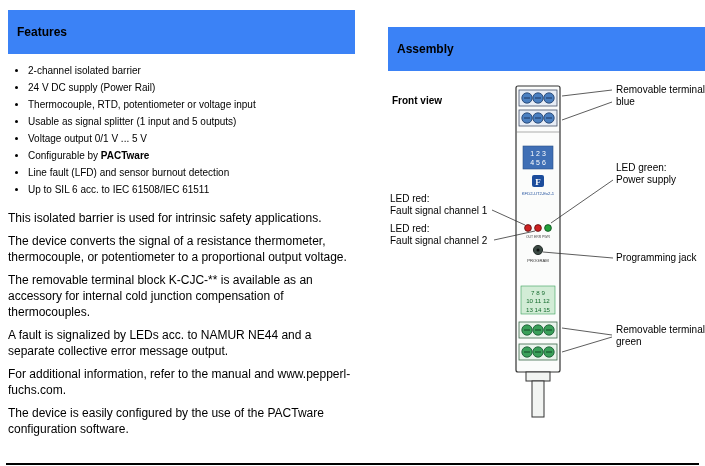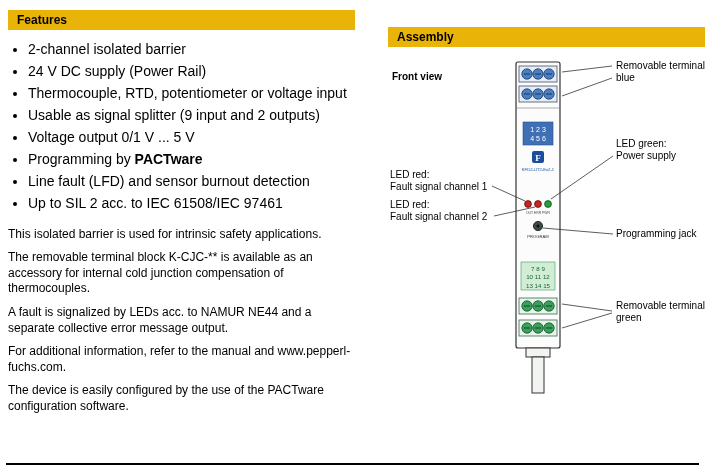--- a/index.html
+++ b/index.html
@@ -4,27 +4,27 @@
 <style>
   html,body{margin:0;padding:0;}
   body{
     width:705px;height:466px;position:relative;overflow:hidden;
     background:#ffffff;color:#000;
     font-family:"Liberation Sans","DejaVu Sans",sans-serif;
   }
   .col-left{position:absolute;left:8px;top:10px;width:347px;}
   .col-right{position:absolute;left:368px;top:27px;width:332px;margin-left:20px;}
   .section-header{
-    background:#eab308;
+    background:#3b82f6;
     font-weight:bold;font-size:12px;line-height:20px;
-    padding:0 9px;height:20px;
+    padding:12px 9px;height:20px;
   }
   ul.features-list{
     margin:11px 0 14px 0;padding:0 0 0 20px;
-    font-size:14px;
+    font-size:10px;
   }
   ul.features-list li{margin:0 0 4.5px 0;line-height:1.25;}
   .function-body{margin-top:9px;}
   .function-body p{
     font-size:12px;line-height:1.32;margin:0 0 7.5px 0;
   }
   .figure-wrap{position:relative;margin-top:5px;}
   svg{display:block;}
   .svg-label{font-family:"Liberation Sans","DejaVu Sans",sans-serif;font-size:10px;fill:#000;}
   .svg-label-bold{font-family:"Liberation Sans","DejaVu Sans",sans-serif;font-size:10px;font-weight:bold;fill:#000;}
@@ -40,30 +40,31 @@
 <div class="col-left">
 
   <div class="section-header">
     <span>Features</span>
   </div>
 
   <ul class="features-list">
     <li><span>2-channel isolated barrier</span></li>
     <li><span>24 V DC supply (Power Rail)</span></li>
     <li><span>Thermocouple, RTD, potentiometer or voltage input</span></li>
-    <li><span>Usable as signal splitter (9 input and 2 outputs)</span></li>
+    <li><span>Usable as signal splitter (1 input and 5 outputs)</span></li>
     <li><span>Voltage output 0/1 V ... 5 V</span></li>
-    <li><span>Programming by </span><b>PACTware</b></li>
+    <li><span>Configurable by </span><b>PACTware</b></li>
     <li><span>Line fault (LFD) and sensor burnout detection</span></li>
-    <li><span>Up to SIL 2 acc. to IEC 61508/IEC 97461</span></li>
+    <li><span>Up to SIL 6 acc. to IEC 61508/IEC 61511</span></li>
   </ul>
 
 
   <div class="function-body">
     <p>This isolated barrier is used for intrinsic safety applications.</p>
+    <p>The device converts the signal of a resistance thermometer, thermocouple, or potentiometer to a proportional output voltage.</p>
     <p>The removable terminal block K-CJC-** is available as an accessory for internal cold junction compensation of thermocouples.</p>
     <p>A fault is signalized by LEDs acc. to NAMUR NE44 and a separate collective error message output.</p>
     <p>For additional information, refer to the manual and www.pepperl-fuchs.com.</p>
     <p>The device is easily configured by the use of the PACTware configuration software.</p>
   </div>
 </div>
 
 <div class="col-right">
 
   <div class="section-header">

